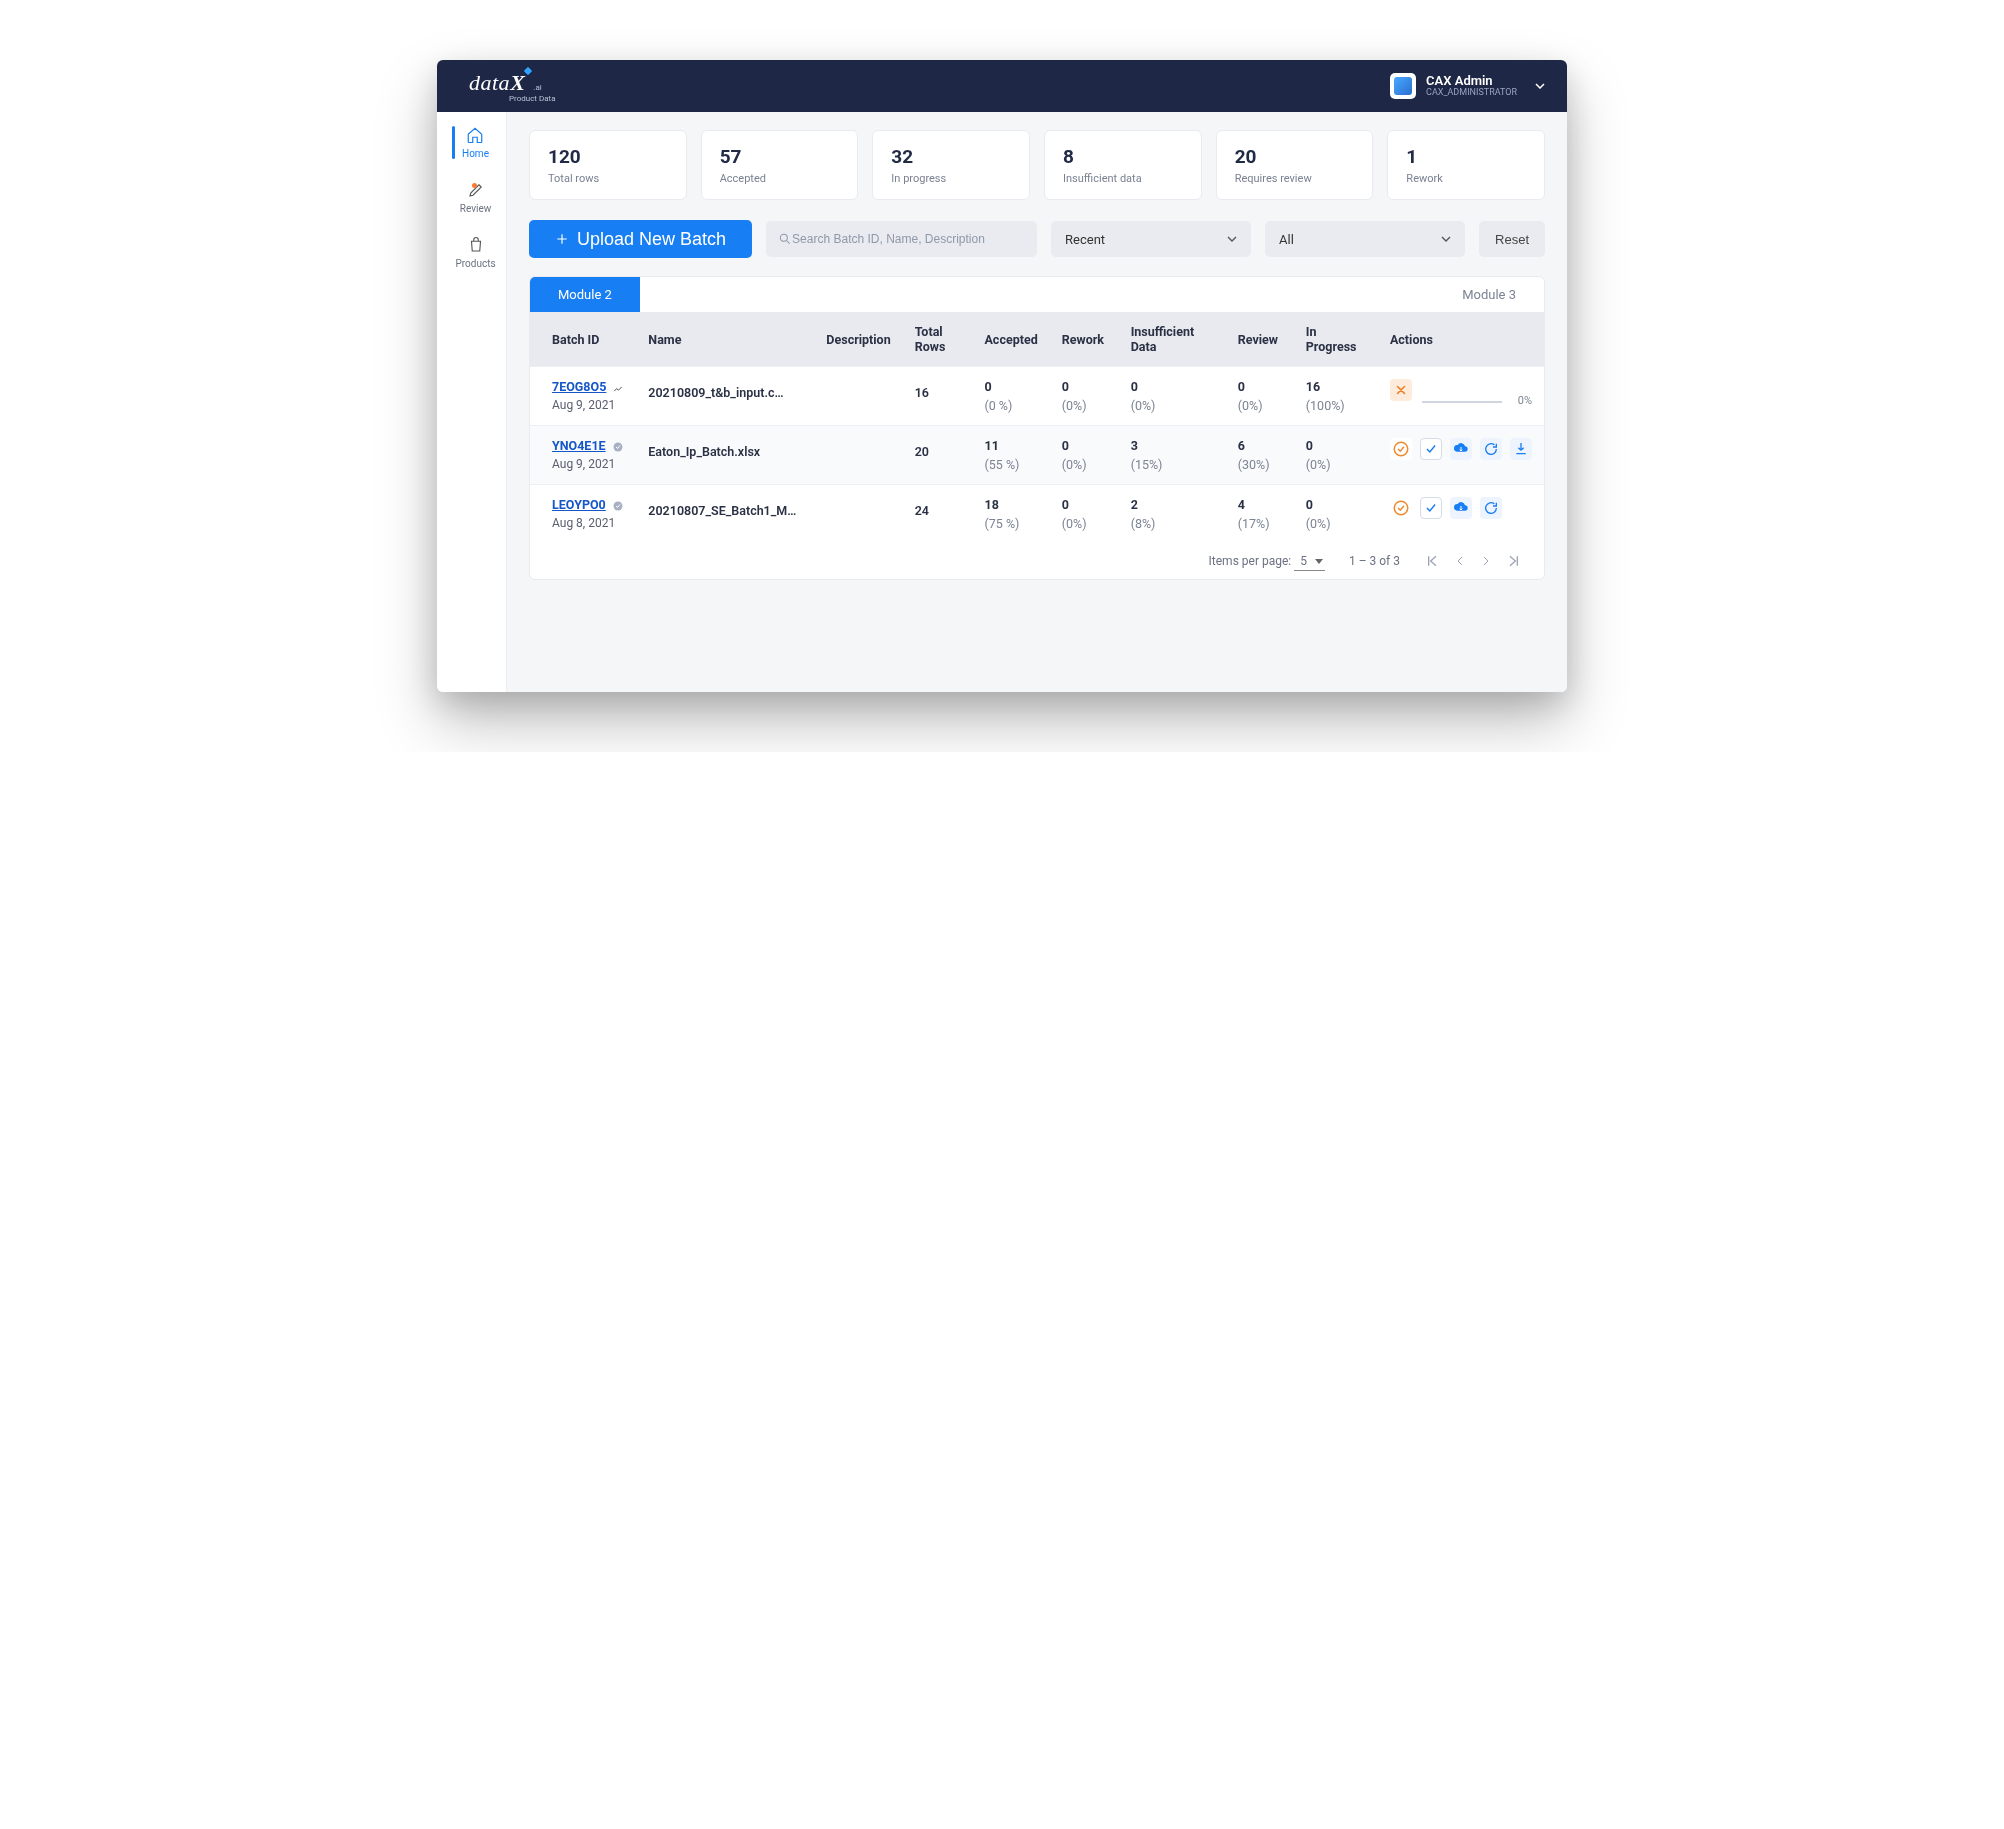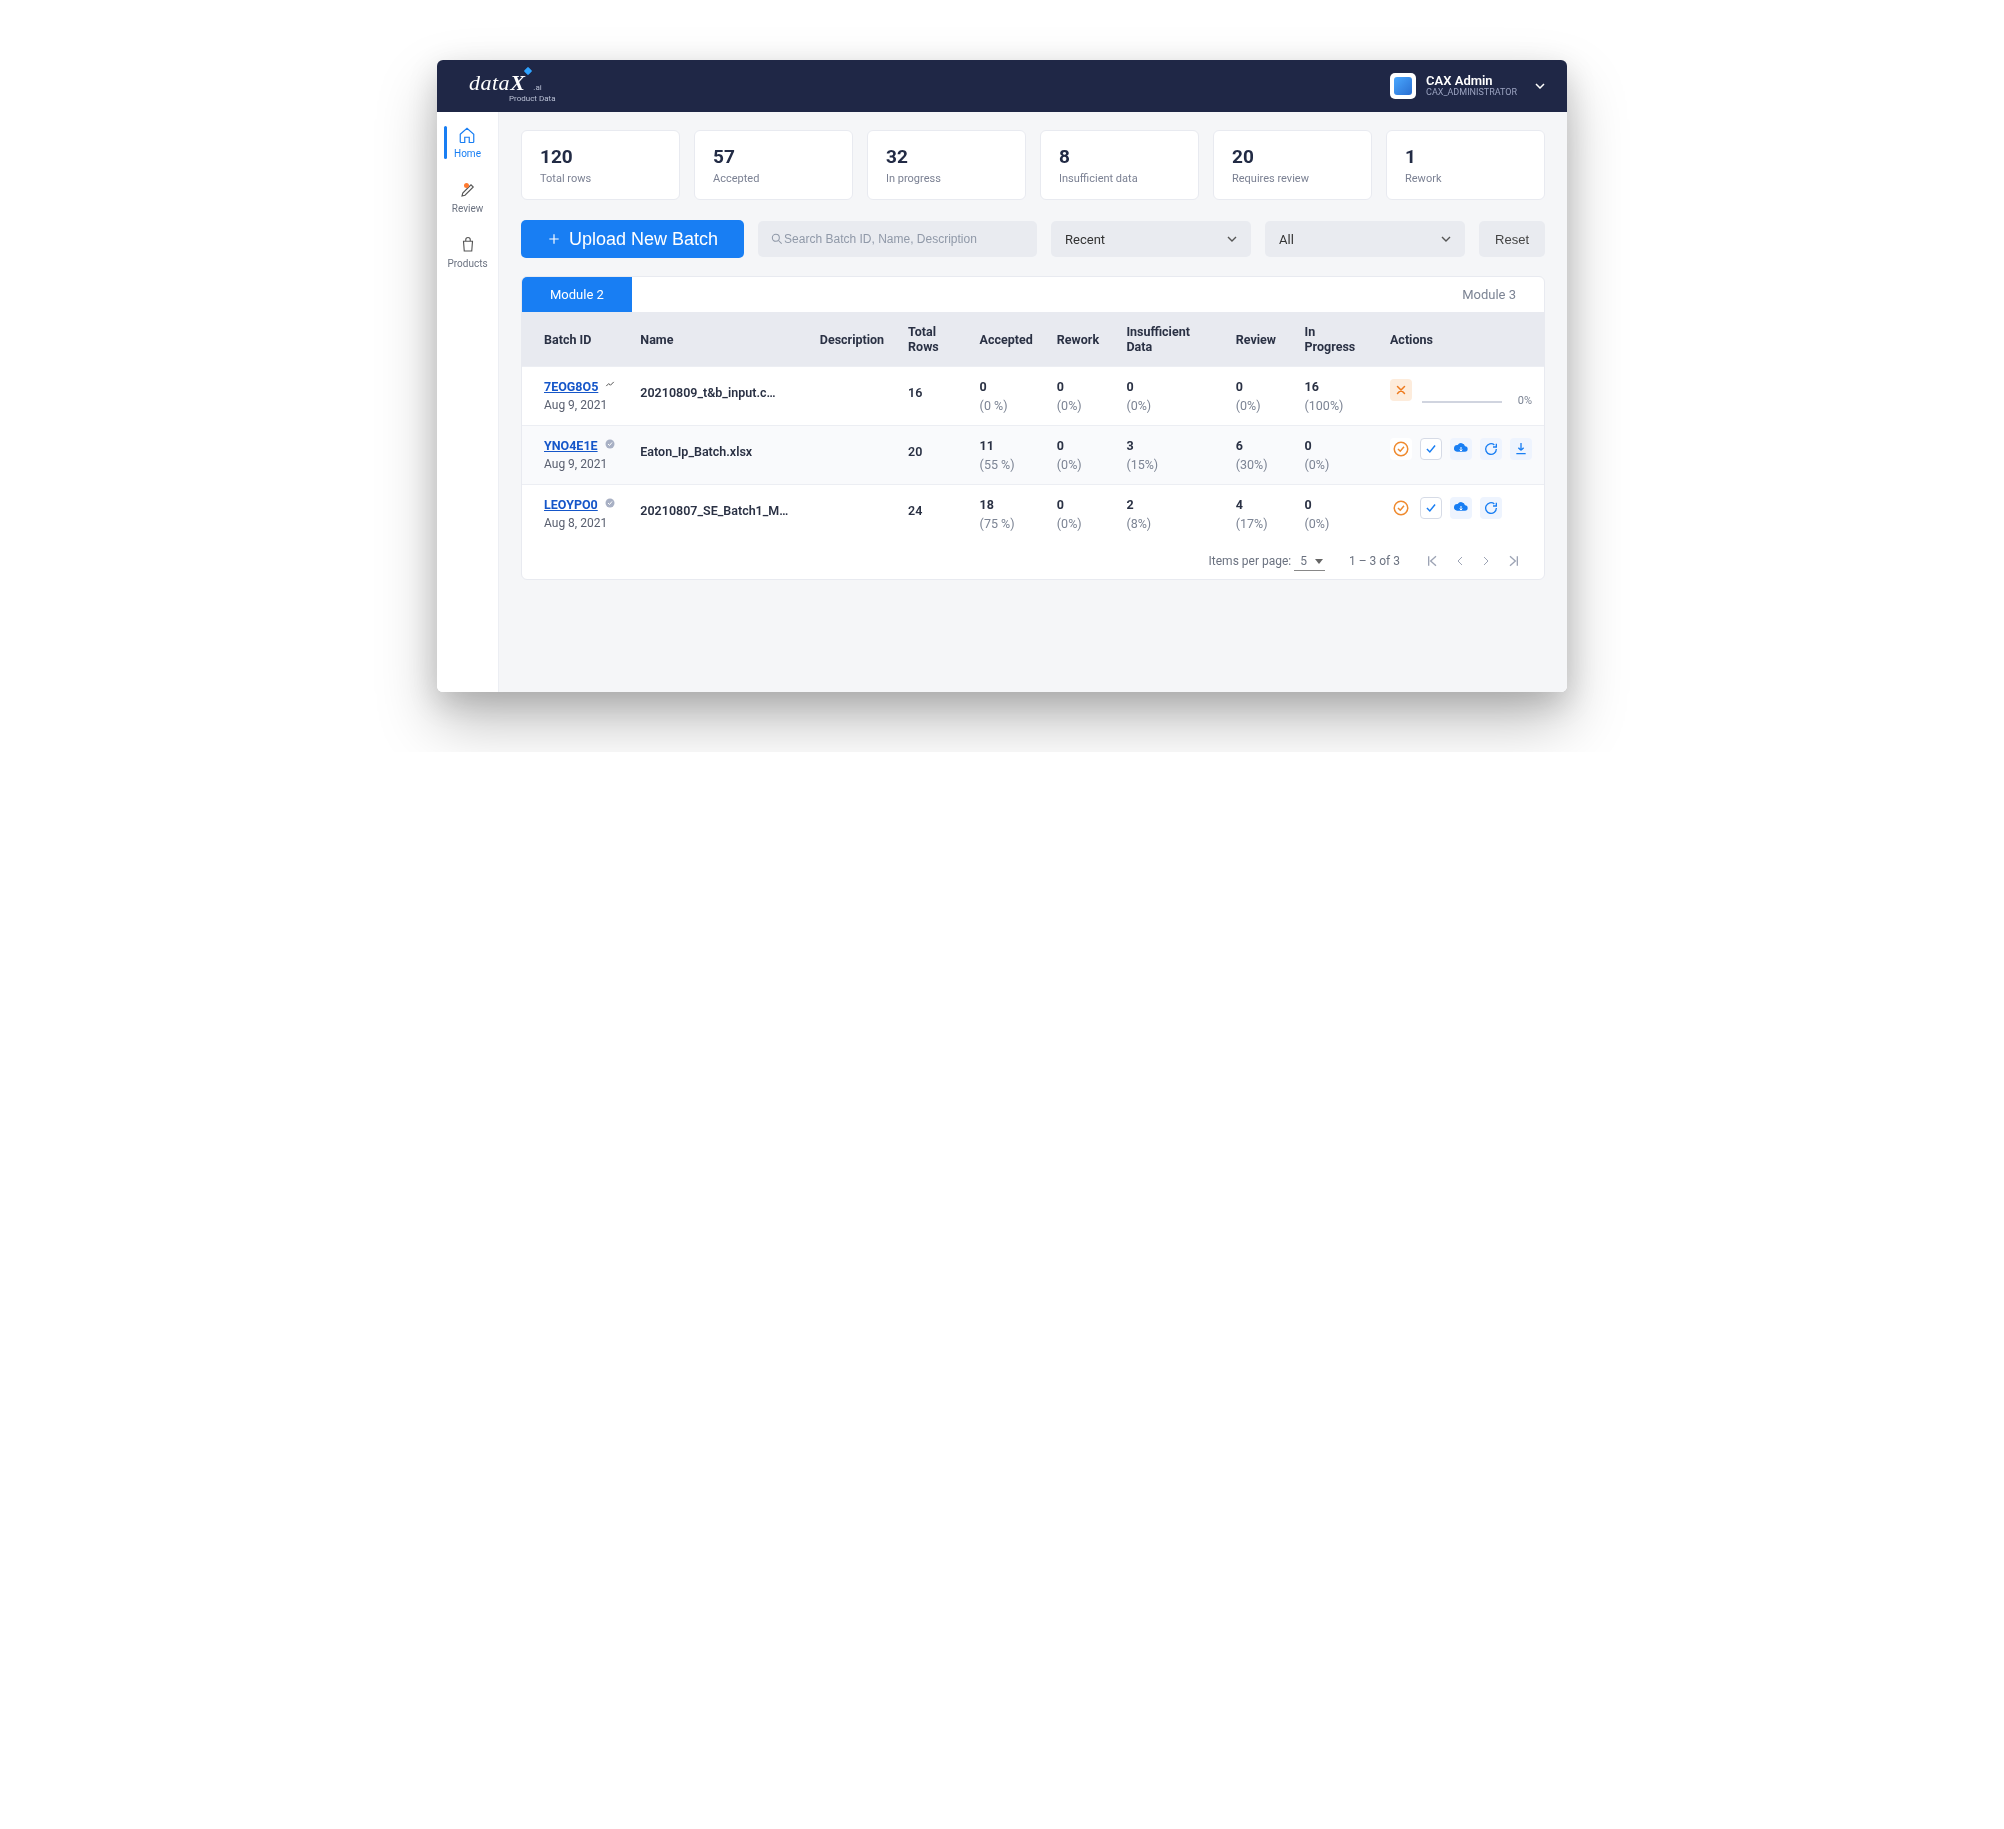--- a/index.html
+++ b/index.html
@@ -28,21 +28,21 @@
 
   .user-block { display:flex; align-items:center; gap:10px; color:#fff; }
   .avatar { width:26px; height:26px; border-radius:5px; background:#fff; display:flex; align-items:center; justify-content:center; }
   .avatar-inner { width:18px; height:18px; border-radius:3px; background:linear-gradient(135deg,#4aa8ff,#2a6fd1); }
   .user-text { line-height:1.1; }
   .user-name { font-size:13px; font-weight:600; }
   .user-role { font-size:9px; color:#9ba3c0; }
   .chevron-down { margin-left:8px; }
 
   
-  .body-area { display:flex; min-height:580px; background:#fff; }
+  .body-area { display:flex; min-height:580px; background:#fff;padding-left:8px; }
 
   
   .sidebar { width:62px; background:#fff; border-right:1px solid #eceef3; padding-top:14px; display:flex; flex-direction:column; align-items:center; gap:22px; }
   .nav-item { display:flex; flex-direction:column; align-items:center; gap:4px; font-size:10px; color:#6b7280; cursor:pointer; position:relative; }
   .nav-item.active { color:#187ef3; }
   .nav-item.active::before { content:""; position:absolute; left:-10px; top:0; bottom:0; width:3px; background:#187ef3; border-radius:2px; }
   .nav-item.dot::after { content:""; position:absolute; top:2px; right:14px; width:5px; height:5px; background:#ff7a2f; border-radius:50%; }
 
   
   .main { flex:1; padding:18px 22px 26px 22px; background:#f5f6f8; }
@@ -71,21 +71,21 @@
   .tab.active { background:#187ef3; color:#fff; }
 
   
   table { width:100%; border-collapse:collapse; }
   thead { background:#e8eaf0; }
   th { text-align:left; padding:12px 12px; font-size:12.5px; font-weight:700; color:#2a3144; }
   th:first-child, td:first-child { padding-left:22px; }
   tbody tr { border-top:1px solid #eceef3; }
   tbody tr.alt { background:#f9fafc; }
   td { padding:12px 12px; font-size:12.5px; color:#2a3144; vertical-align:top; }
-  .batch-id { color:#1556c9; font-weight:700; text-decoration:underline; display:inline-flex; align-items:flex-start; gap:6px; }
+  .batch-id { color:#1556c9; font-weight:700; text-decoration:underline; display:inline-flex; align-items:flex-end; gap:6px; }
   .batch-date { font-size:12px; color:#5a6070; margin-top:4px; }
   .pct { color:#7c8494; margin-top:4px; display:block; }
   .name-cell { font-weight:600; padding-top:18px; }
 
   
   .actions { display:flex; gap:8px; align-items:center; }
   .icon-btn { width:22px; height:22px; border-radius:4px; background:#eef4fe; display:flex; align-items:center; justify-content:center; border:none; cursor:pointer; }
   .icon-btn.orange { background:#fff; }
   .icon-btn.border { border:1px solid #d6dbe6; background:#fff; }
 

